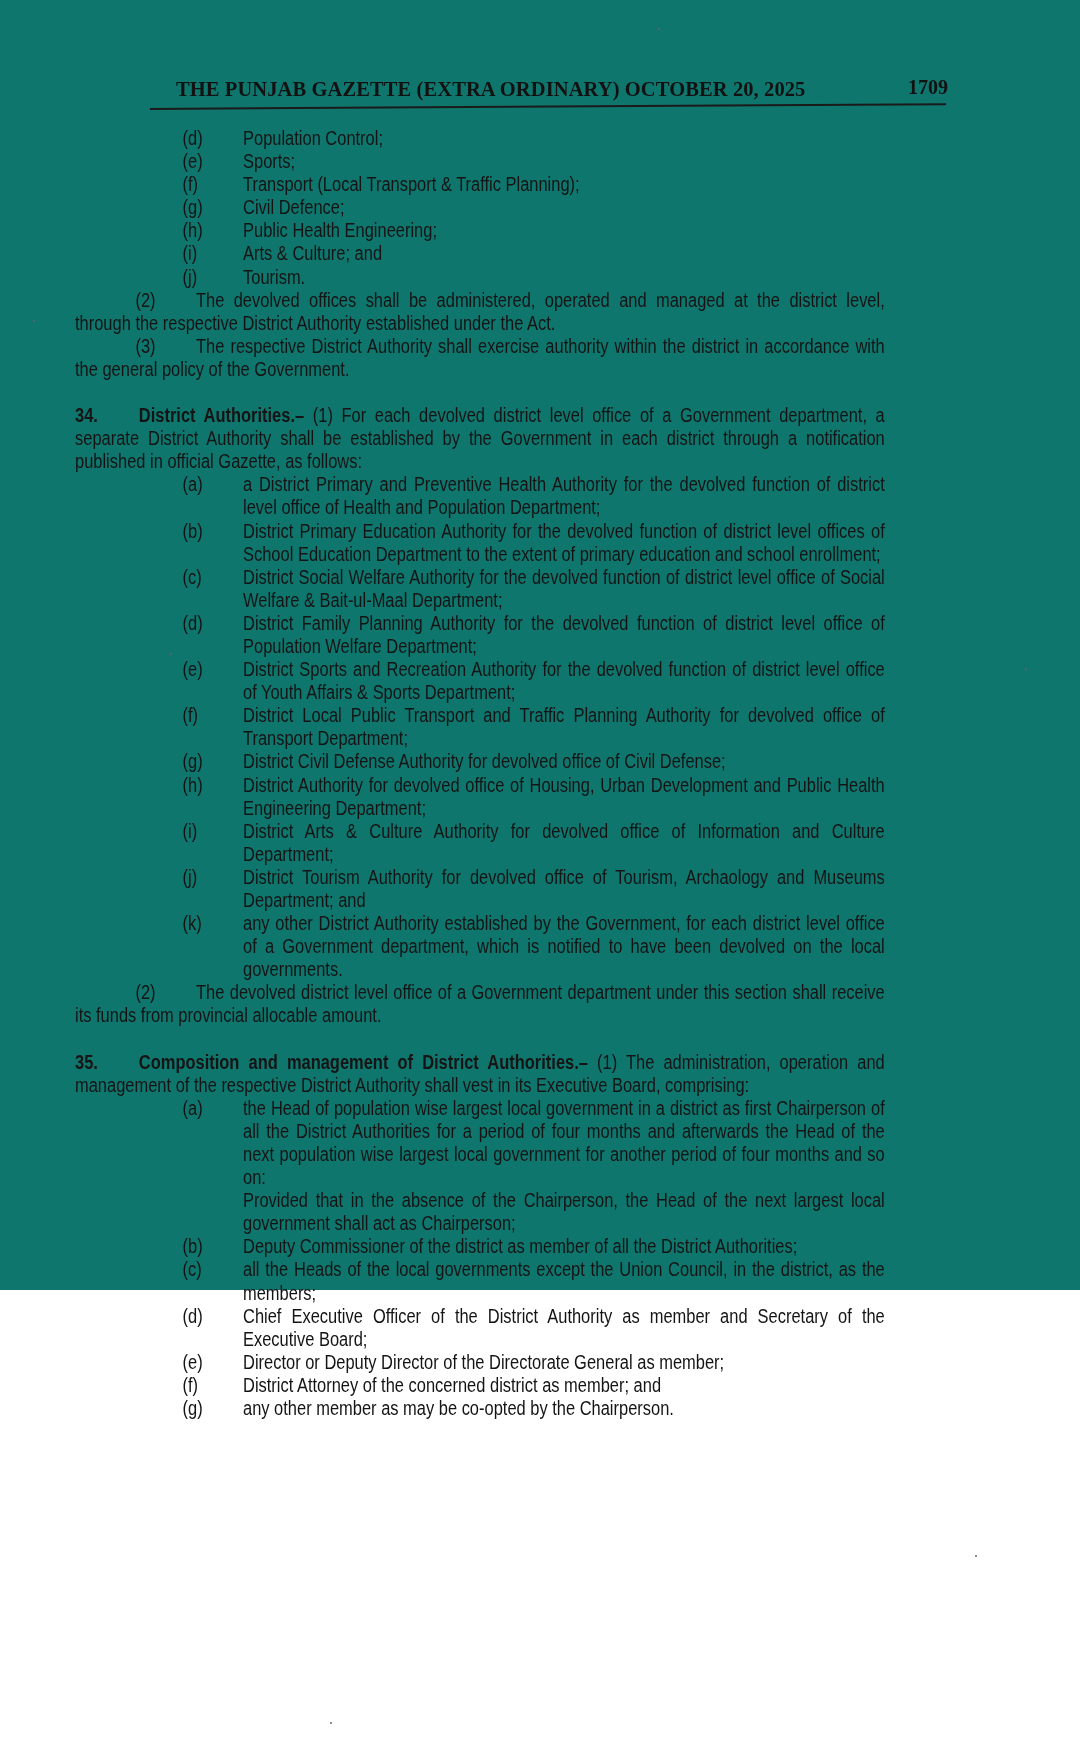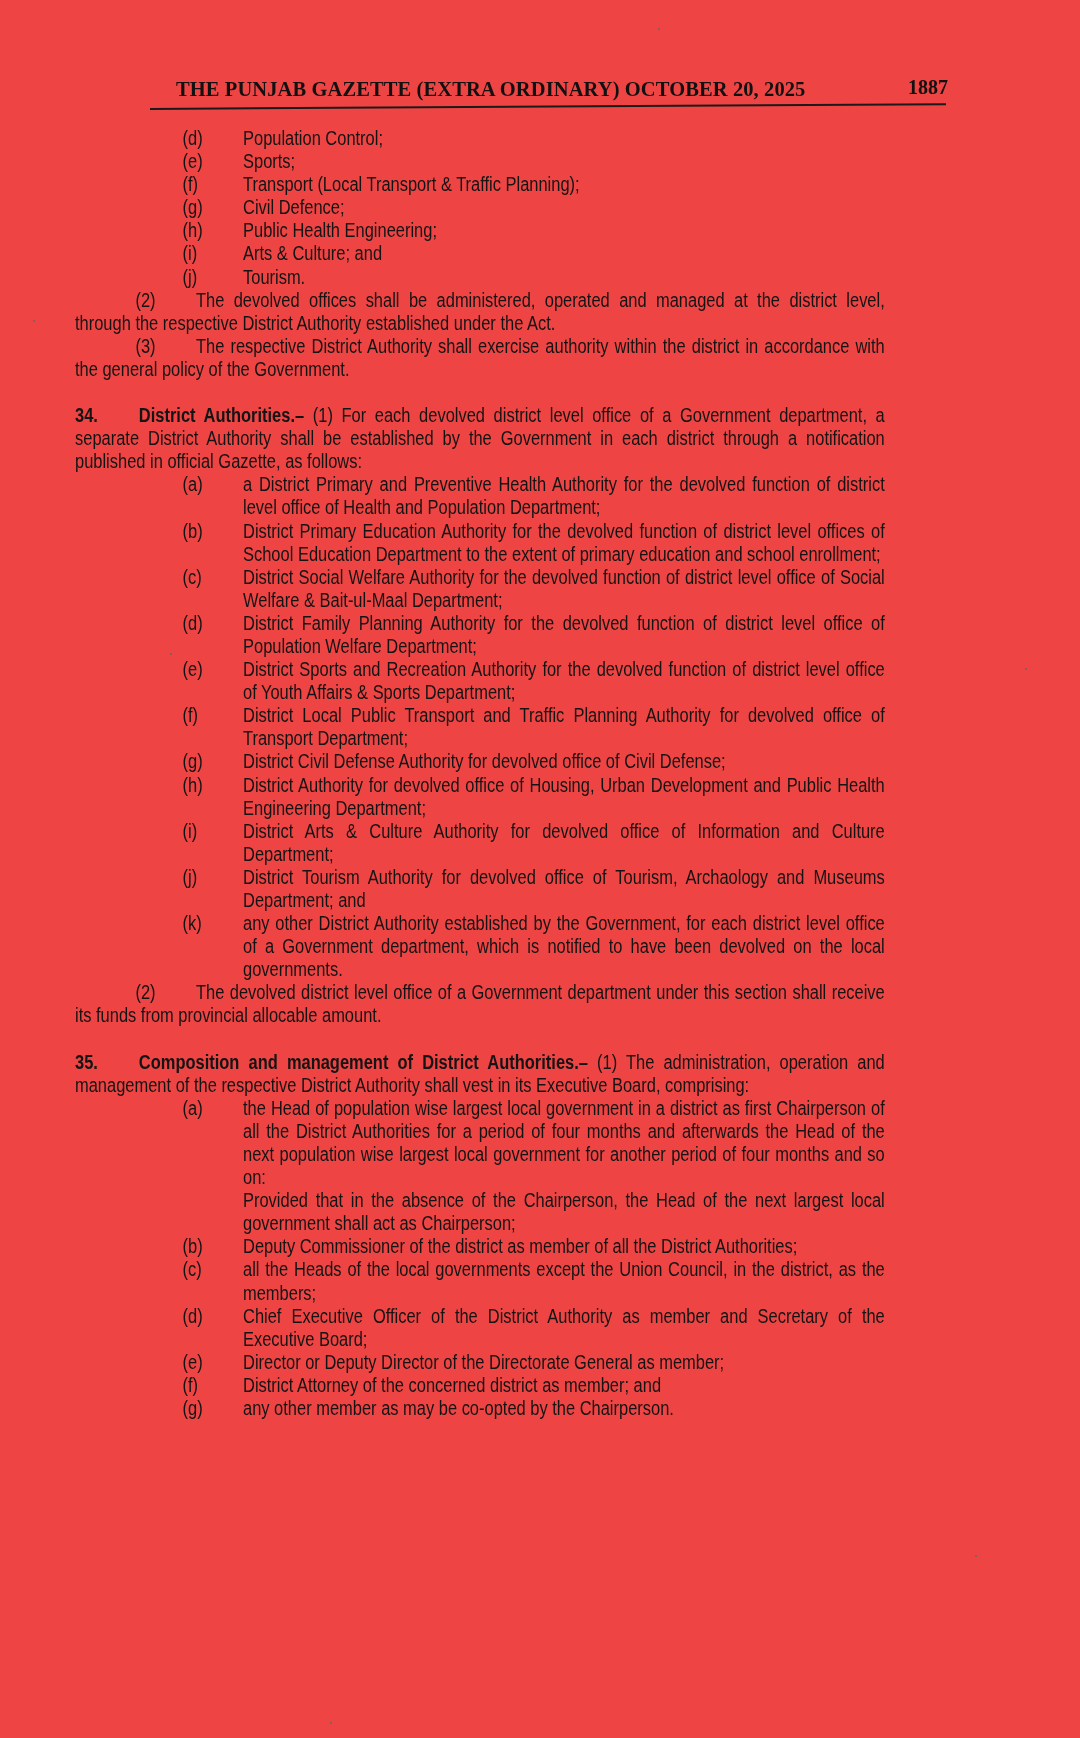--- a/index.html
+++ b/index.html
@@ -1,17 +1,17 @@
 <!DOCTYPE html>
 <html><head>
 <meta charset="utf-8">
 <style>
   html, body { margin: 0; padding: 0; background: #ffffff; }
   body { width: 1080px; height: 1738px; position: relative; overflow: hidden; color: #141414; }
-  .page { position: absolute; left: 0; top: 0; width: 1080px; height: 1738px; background: #ef4444; }
+  .page { position: absolute; left: 0; top: 0; width: 1080px; height: 1290px; background: #0f766e; }
 
   .header { position: absolute; left: 158px; top: 76px; width: 790px; height: 30px; }
   .header-title {
     position: absolute; left: 18px; top: 2px;
     font-family: "Liberation Serif", serif; font-weight: bold; font-size: 20.5px;
     letter-spacing: 0.1px; white-space: nowrap; color: #111;
   }
   .header-page {
     position: absolute; right: 0; top: 0;
     font-family: "Liberation Serif", serif; font-weight: bold; font-size: 20px; color: #111;
@@ -41,21 +41,21 @@
 
   .speck { position: absolute; width: 2px; height: 2px; background: #666; border-radius: 1px; }
 </style>
 </head>
 <body>
 
 <div class="page">
 
   <div class="header">
     <span class="header-title">THE PUNJAB GAZETTE (EXTRA ORDINARY) OCTOBER 20, 2025</span>
-    <span class="header-page">1887</span>
+    <span class="header-page">1709</span>
   </div>
   <div class="header-rule"></div>
 
   <div class="body-text">
     <div class="body-inner">
 
       <div>
         <div class="item">
             <span class="lbl">(d)</span>
             <span class="txt">Population Control;</span>

